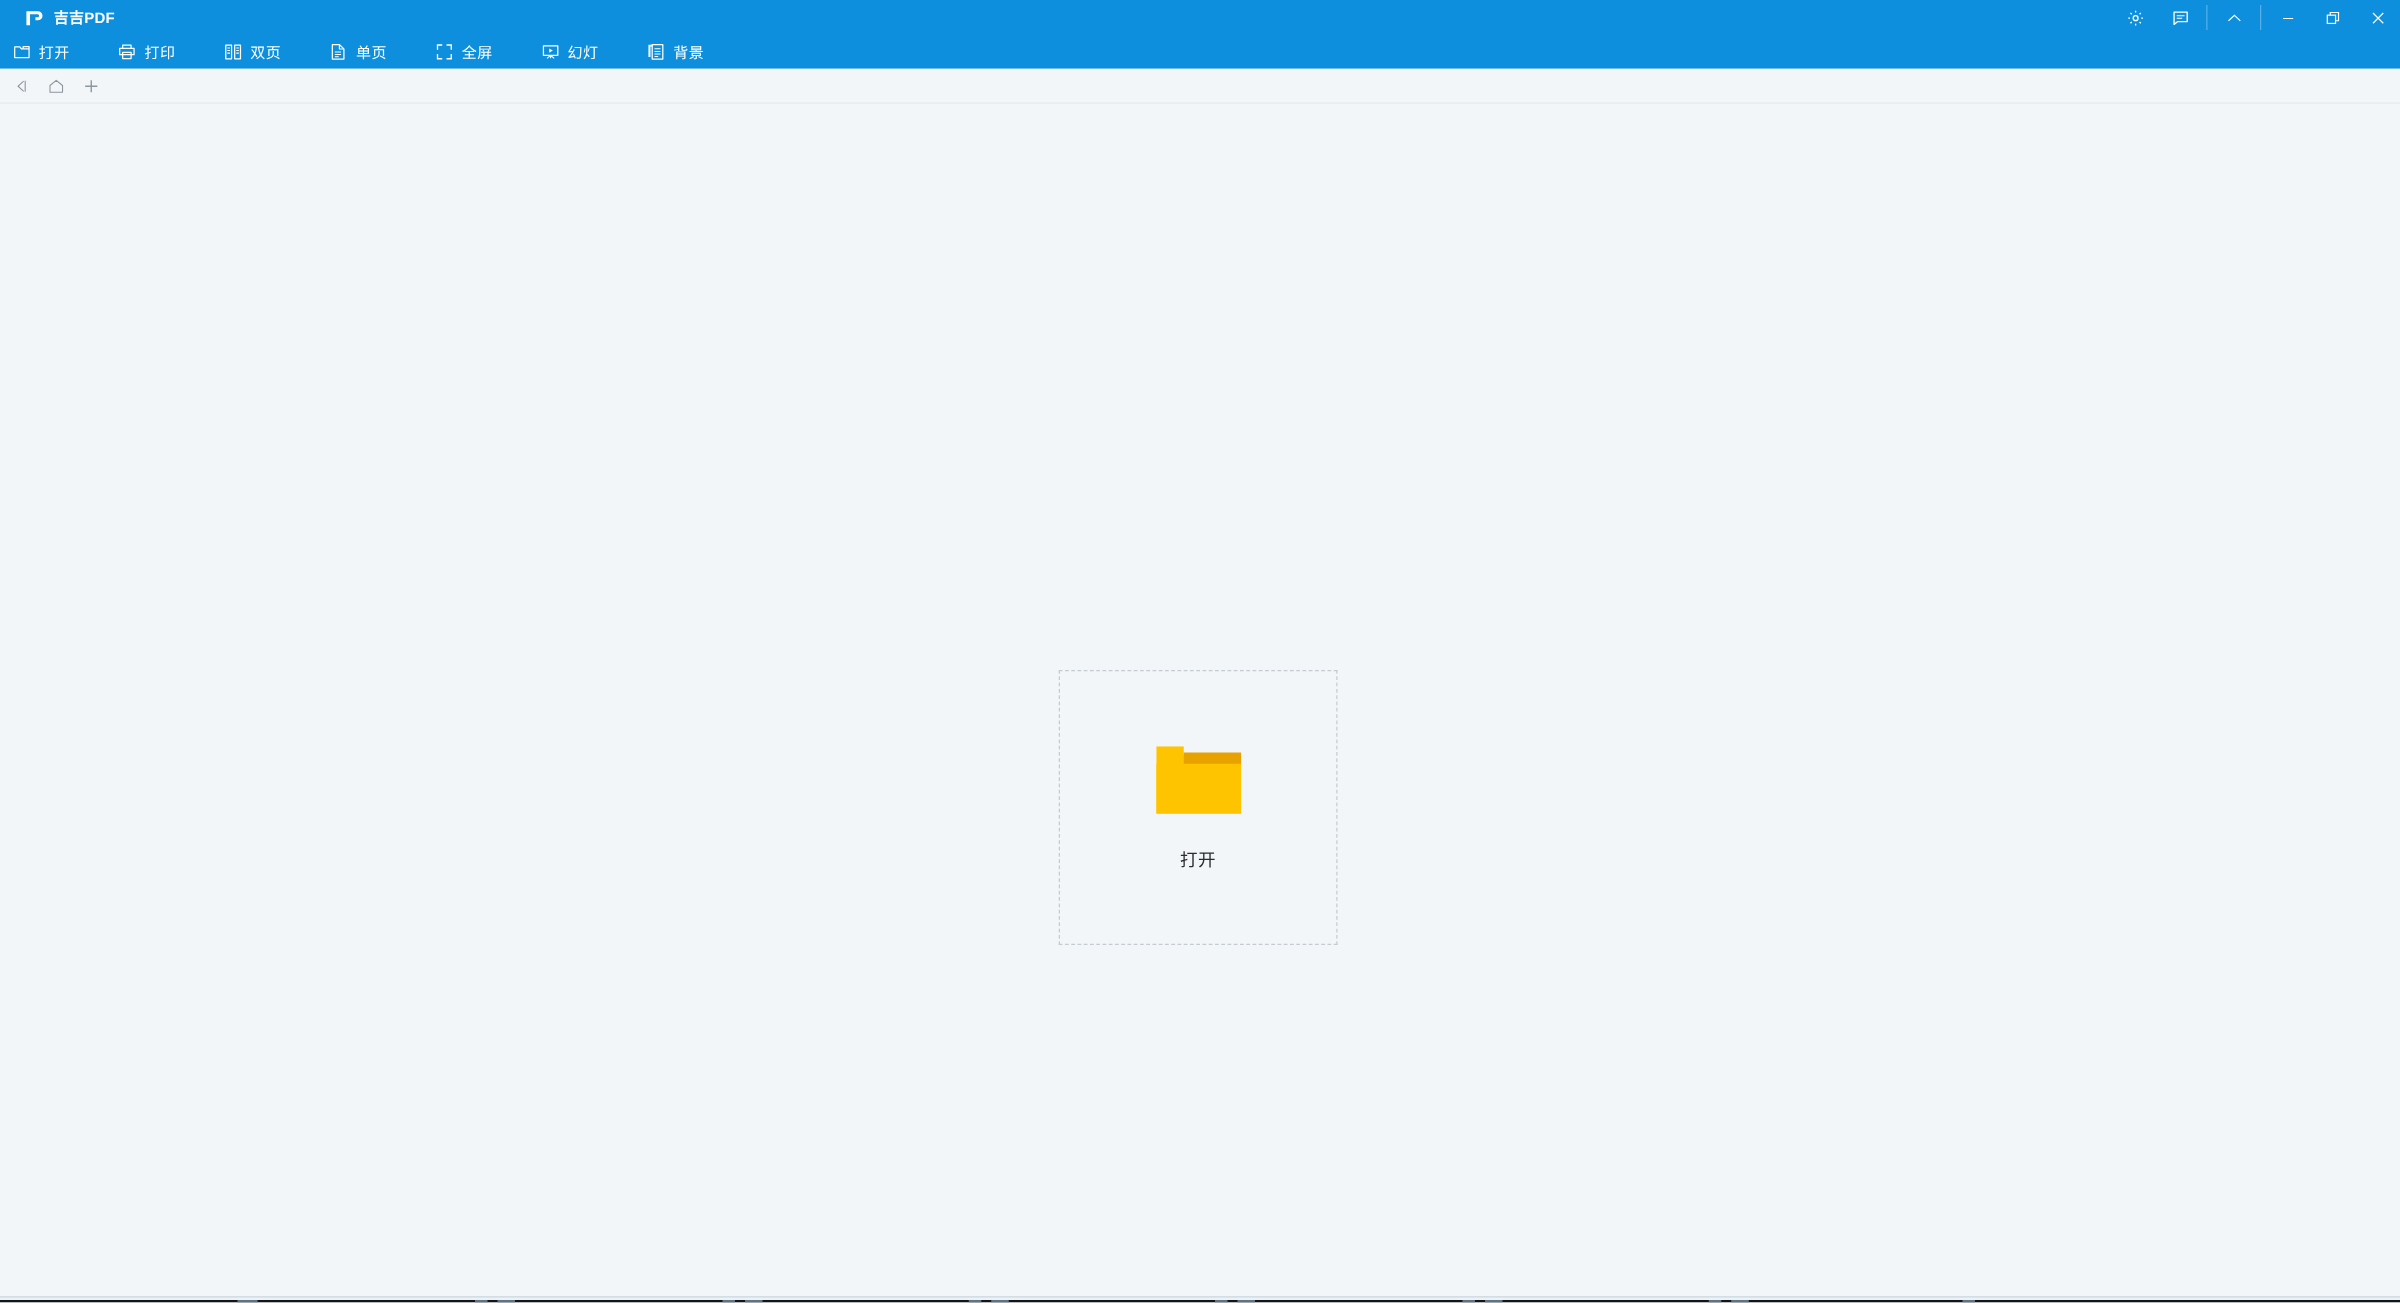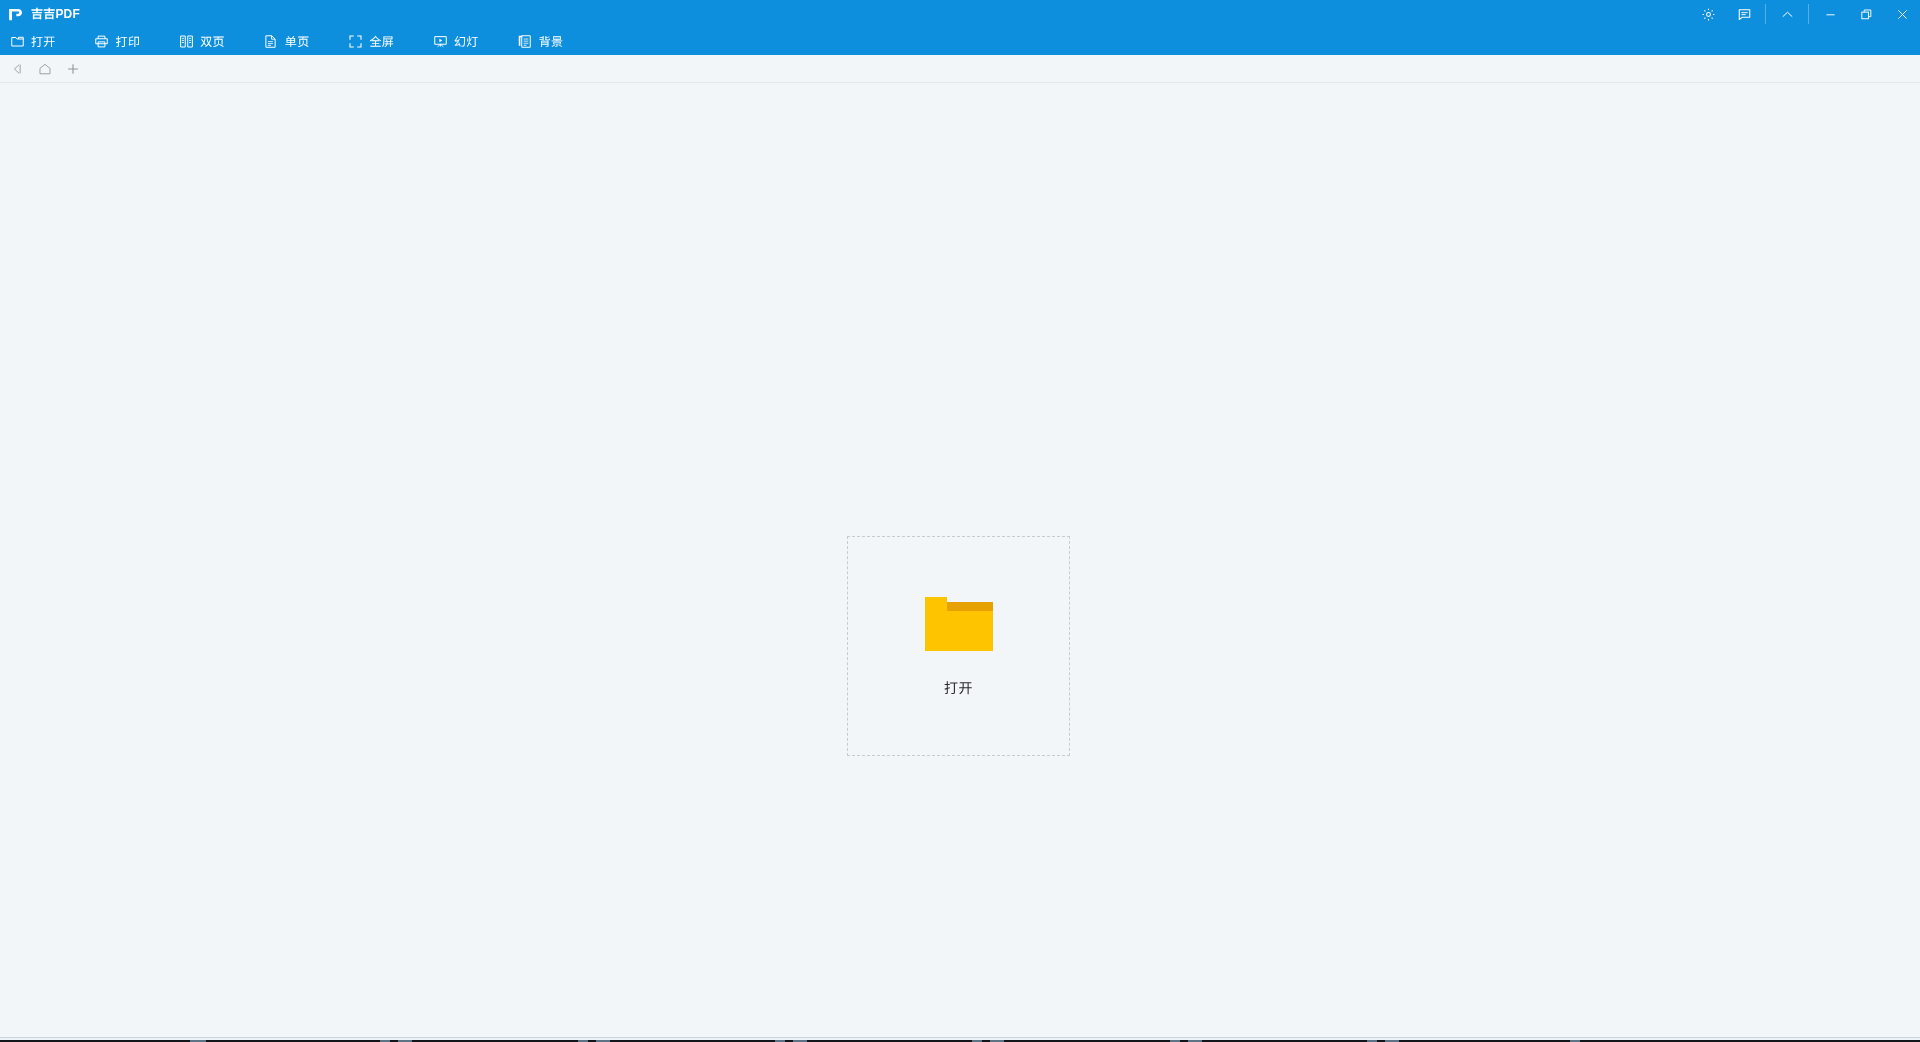--- a/index.html
+++ b/index.html
@@ -32,21 +32,21 @@
     display: flex;
     align-items: center;
     flex: 0 0 auto;
     position: relative;
     user-select: none;
   }
   .brand {
     display: flex;
     align-items: center;
     gap: 7px;
-    padding-left: 7px;
+    padding-left: 19px;
   }
   .brand-logo {
     width: 17px;
     height: 17px;
     display: block;
   }
   .brand-name {
     color: #ffffff;
     font-size: 12px;
     font-weight: bold;

